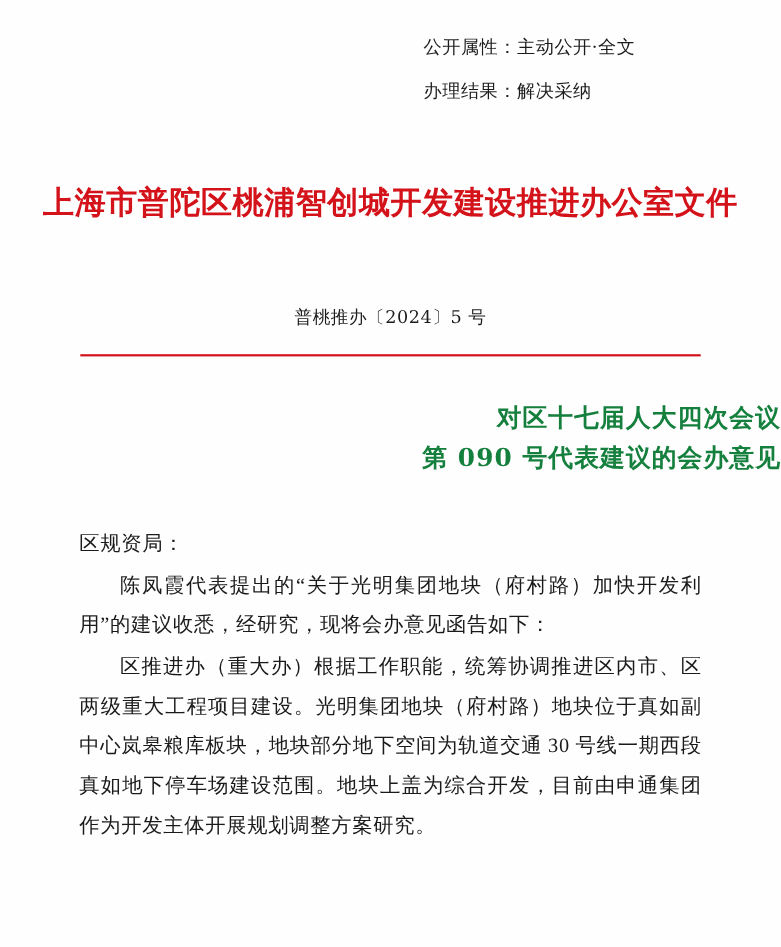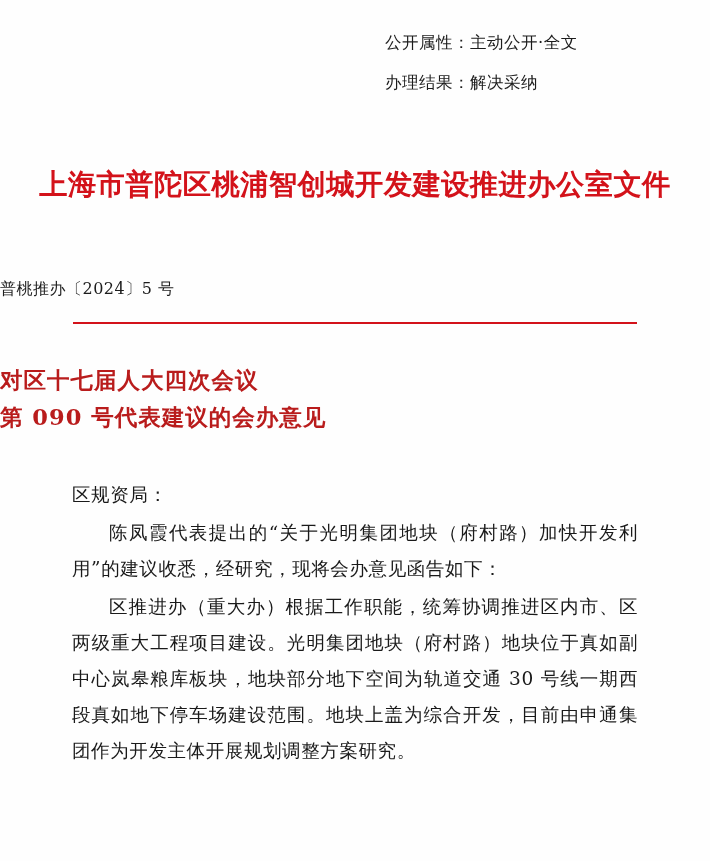--- a/index.html
+++ b/index.html
@@ -46,42 +46,43 @@
     letter-spacing: 0.5px;
     line-height: 1.2;
     font-family: "DejaVu Serif", "Liberation Serif", serif;
     white-space: nowrap;
     transform: scaleX(0.99);
   }
 
   
   .docnum {
     margin-top: 78px;
+    text-align: center;
     font-size: 16px;
     letter-spacing: 0.5px;
     color: #1c1c1c;
   }
 
   
   .redrule {
     margin: 22px auto 0 auto;
     width: 564px;
     height: 2px;
     background: #d3121a;
   }
 
   
   .title {
     margin-top: 38px;
-    text-align: left;
+    text-align: right;
     font-weight: bold;
     font-size: 22.5px;
     line-height: 1.65;
     letter-spacing: 1px;
-    color: #b91c1c;
+    color: #15803d;
   }
   .title-line { display: block; }
 
   
   .body {
     margin-top: 40px;
     padding: 0 72px 0 72px;
   }
   .salutation {
     font-size: 18.5px;
@@ -90,20 +91,21 @@
     margin-bottom: 2px;
   }
   .para {
     font-size: 18.5px;
     line-height: 1.95;
     letter-spacing: 0.6px;
     text-indent: 2em;
     text-align: justify;
     text-justify: inter-ideograph;
     margin: 0 0 2px 0;
+    font-family: Liberation Serif, serif;
   }
 </style>
 </head>
 <body>
 
 <div class="page">
 
   <div class="meta">
     <div class="meta-line">公开属性：主动公开·全文</div>
     <div class="meta-line">办理结果：解决采纳</div>

